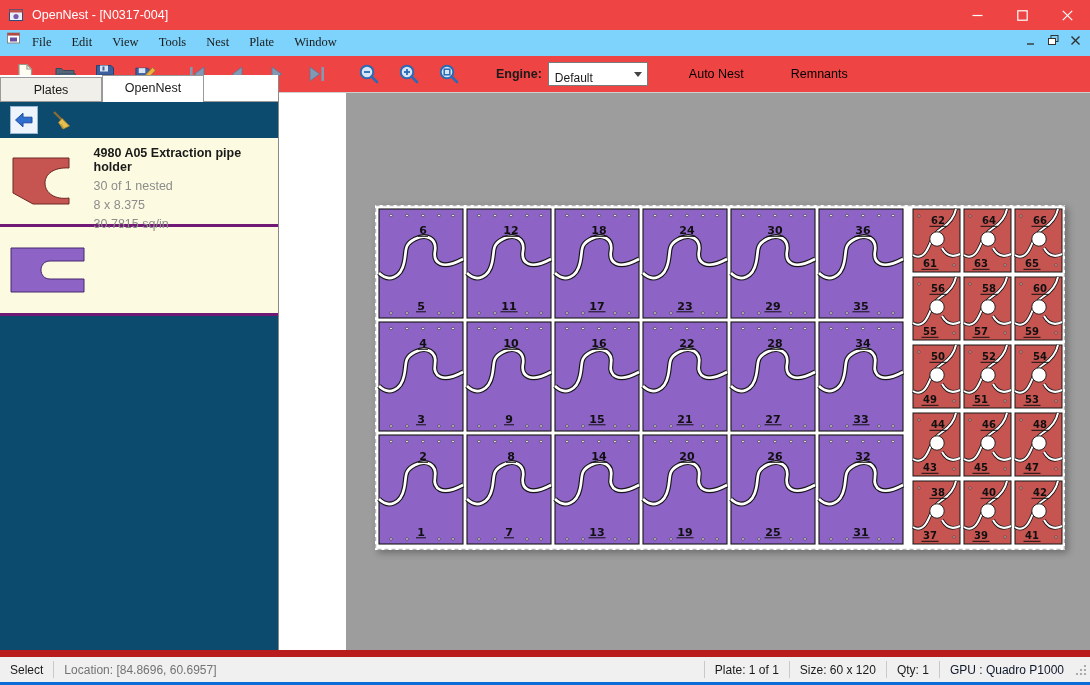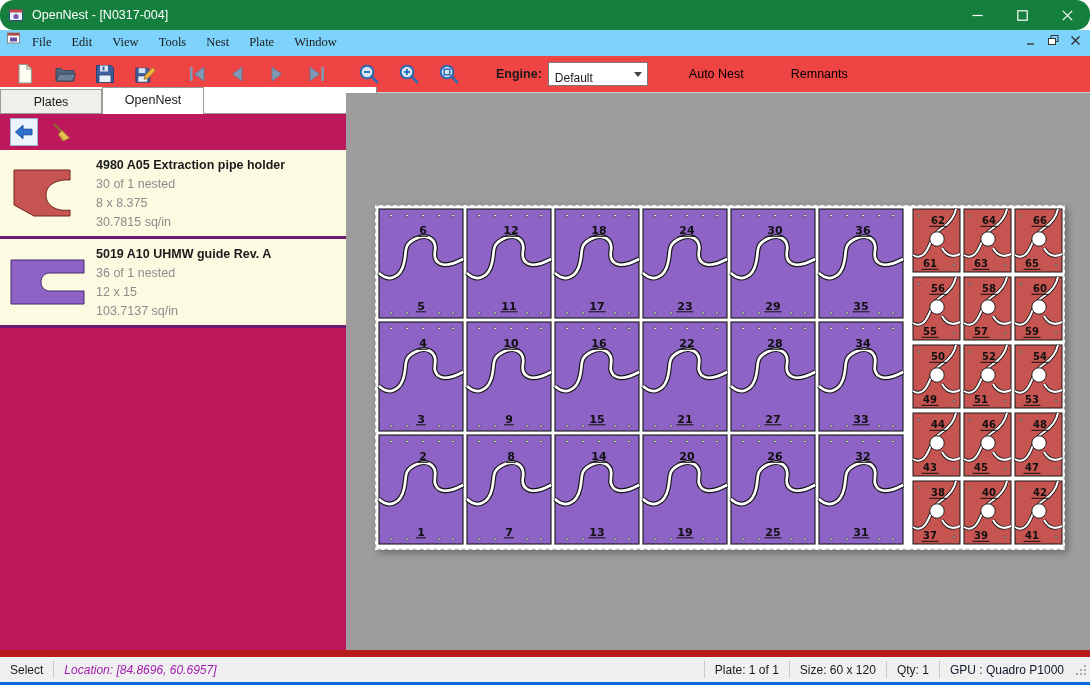--- a/index.html
+++ b/index.html
@@ -19,21 +19,21 @@
   .cc-btn{width:22px;height:20px;display:flex;align-items:center;justify-content:center;background:transparent;border:none;padding:0;}
   
   .toolbar{position:absolute;left:0;top:56px;right:0;height:36px;background:#ef4444;border-bottom:1px solid #cfcfcf;display:flex;align-items:center;}
   .tool-btn{width:30px;height:28px;display:flex;align-items:center;justify-content:center;background:transparent;border:none;padding:0;}
   .g1{margin-left:10px;} .g{margin-left:10px;} .grp{margin-left:22px;}
   .engine-label{margin-left:32px;font-weight:bold;}
   .combo{margin-left:6px;width:92px;height:22px;border:1px solid #7a7a7a;background:#fff;display:flex;align-items:flex-end;padding-left:6px;font-size:12px;position:relative;}
   .combo-arrow{position:absolute;right:5px;top:9px;width:0;height:0;border-left:4px solid transparent;border-right:4px solid transparent;border-top:5px solid #444;}
   .tool-label{margin-left:35px;padding:4px 6px;background:transparent;border:none;font-size:12.5px;font-family:inherit;}
   
-  .leftpanel{position:absolute;left:0;top:87px;width:377px;bottom:28px;background:#be185d;border-right:1px solid #8a8a8a;box-sizing:border-box;}
+  .leftpanel{position:absolute;left:0;top:75px;width:279px;bottom:28px;background:#0c4a6e;border-right:1px solid #8a8a8a;box-sizing:border-box;}
   .tabs{height:26px;display:flex;background:#fff;border-bottom:1px solid #9a9a9a;}
   .tab{min-width:102px;text-align:center;padding-top:5px;box-sizing:border-box;border:1px solid #9a9a9a;border-bottom:none;background:#f0efe9;margin-top:2px;height:24px;cursor:default;}
   .tab.active{background:#fff;margin-top:0;height:27px;margin-bottom:-1px;}
   .panel-toolbar{height:36px;display:flex;align-items:center;padding-left:10px;}
   .pt-btn{width:28px;height:28px;display:flex;align-items:center;justify-content:center;background:transparent;border:1px solid transparent;padding:0;margin-right:10px;}
   .pt-btn.framed{border:1px solid #98b5d4;background:#eef4fb;}
   .drawing-item{height:86px;display:flex;border-bottom:3px solid #701a75;}
   .thumb{width:96px;display:flex;align-items:center;justify-content:center;}
   .dinfo{padding-top:8px;}
   .dtitle{font-weight:bold;margin-bottom:3px;}
@@ -41,32 +41,32 @@
   
   .canvas{position:absolute;left:346px;top:93px;right:0;bottom:28px;background:#9d9d9d;overflow:hidden;}
   .plate{position:absolute;left:29px;top:112px;width:690px;height:345px;background:#fff;box-shadow:3px 3px 7px rgba(0,0,0,0.3);}
   #plate-svg{display:block;}
   #plate-svg text{font-family:"DejaVu Sans","Liberation Sans",sans-serif;font-weight:bold;fill:#101010;text-anchor:middle;}
   #plate-svg .pn{font-size:11px;}
   #plate-svg .pnr{font-size:10px;}
   
   .statusbar{position:absolute;left:0;right:0;bottom:3px;height:25px;background:#f0f0f0;border-top:7px solid #b91c1c;display:flex;align-items:center;font-size:12px;}
   .st-cell{padding:0 10px;white-space:nowrap;}
-  .st-dim{color:#a21caf;font-style:italic;}
+  .st-dim{color:#737373;}
   .st-sep{width:1px;height:17px;background:#c9c9c9;}
   .st-spring{flex:1;}
   .grip{margin-right:2px;}
   .bottom-edge{position:absolute;left:0;right:0;bottom:0;height:3px;background:#0a6dd7;}
 </style>
 </head>
 <body>
 
 <div class="window">
 
-  <div class="titlebar" style="background: #15803d; border-radius: 14px;">
+  <div class="titlebar" style="background: #ef4444;">
     <span class="app-icon">
       <svg width="16" height="16" viewBox="0 0 16 16">
           <rect x="1.5" y="2.5" width="13" height="11" fill="#e8f0fa" stroke="#2a4d7c"></rect>
           <rect x="1.5" y="2.5" width="13" height="3" fill="#c0504d"></rect>
           <circle cx="8" cy="9.5" r="2.6" fill="#7a5ab0"></circle>
         </svg>
     </span>
     <span class="tb-title">OpenNest - [N0317-004]</span>
     <div class="tb-controls">
       <button class="tb-btn">
@@ -241,26 +241,20 @@
         <div class="dsub">30.7815 sq/in</div>
       </div>
     </div>
 
     <div class="drawing-item" style="background: rgb(252, 251, 226);">
       <div class="thumb">
         <svg width="84" height="58" viewBox="0 0 84 56">
           <path d="M5,6 H78 V19 H44 C32,19 32,37 44,37 H78 V50 H5 Z" fill="#8d63c5" stroke="#46296e" stroke-width="1"></path>
         </svg>
       </div>
-      <div class="dinfo">
-        <div class="dtitle">5019 A10 UHMW guide Rev. A</div>
-        <div class="dsub">36 of 1 nested</div>
-        <div class="dsub">12 x 15</div>
-        <div class="dsub">103.7137 sq/in</div>
-      </div>
     </div>
   </div>
 
   <div class="canvas" style="background: rgb(157, 157, 157);">
     <div class="plate">
       <svg id="plate-svg" width="690" height="345" viewBox="0 0 690 345">
           <rect x="0.7" y="0.7" width="688.6" height="343.6" fill="#ffffff" stroke="#9a9a9a" stroke-width="0.9" stroke-dasharray="4 3"></rect>
           <g transform="translate(2,2)">
             <rect x="2" y="2" width="84" height="109" fill="#8d63c5" stroke="#161616" stroke-width="1.1"></rect>
             <path d="M2,66 C12,76 24,70 27,56 C30,44 26,38 38,32 C50,26 60,32 58,44 C56,55 64,64 86,52" fill="none" stroke="#161616" stroke-width="5"></path>

